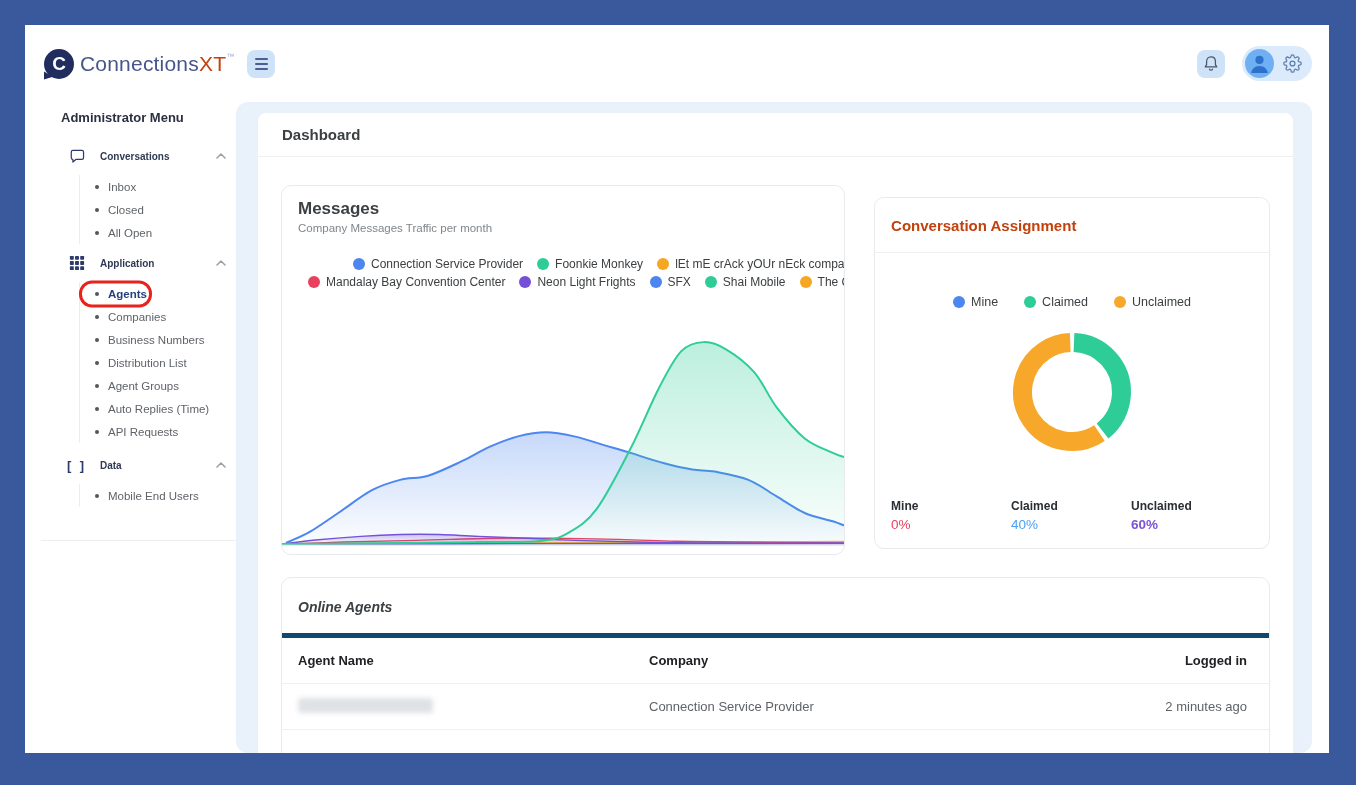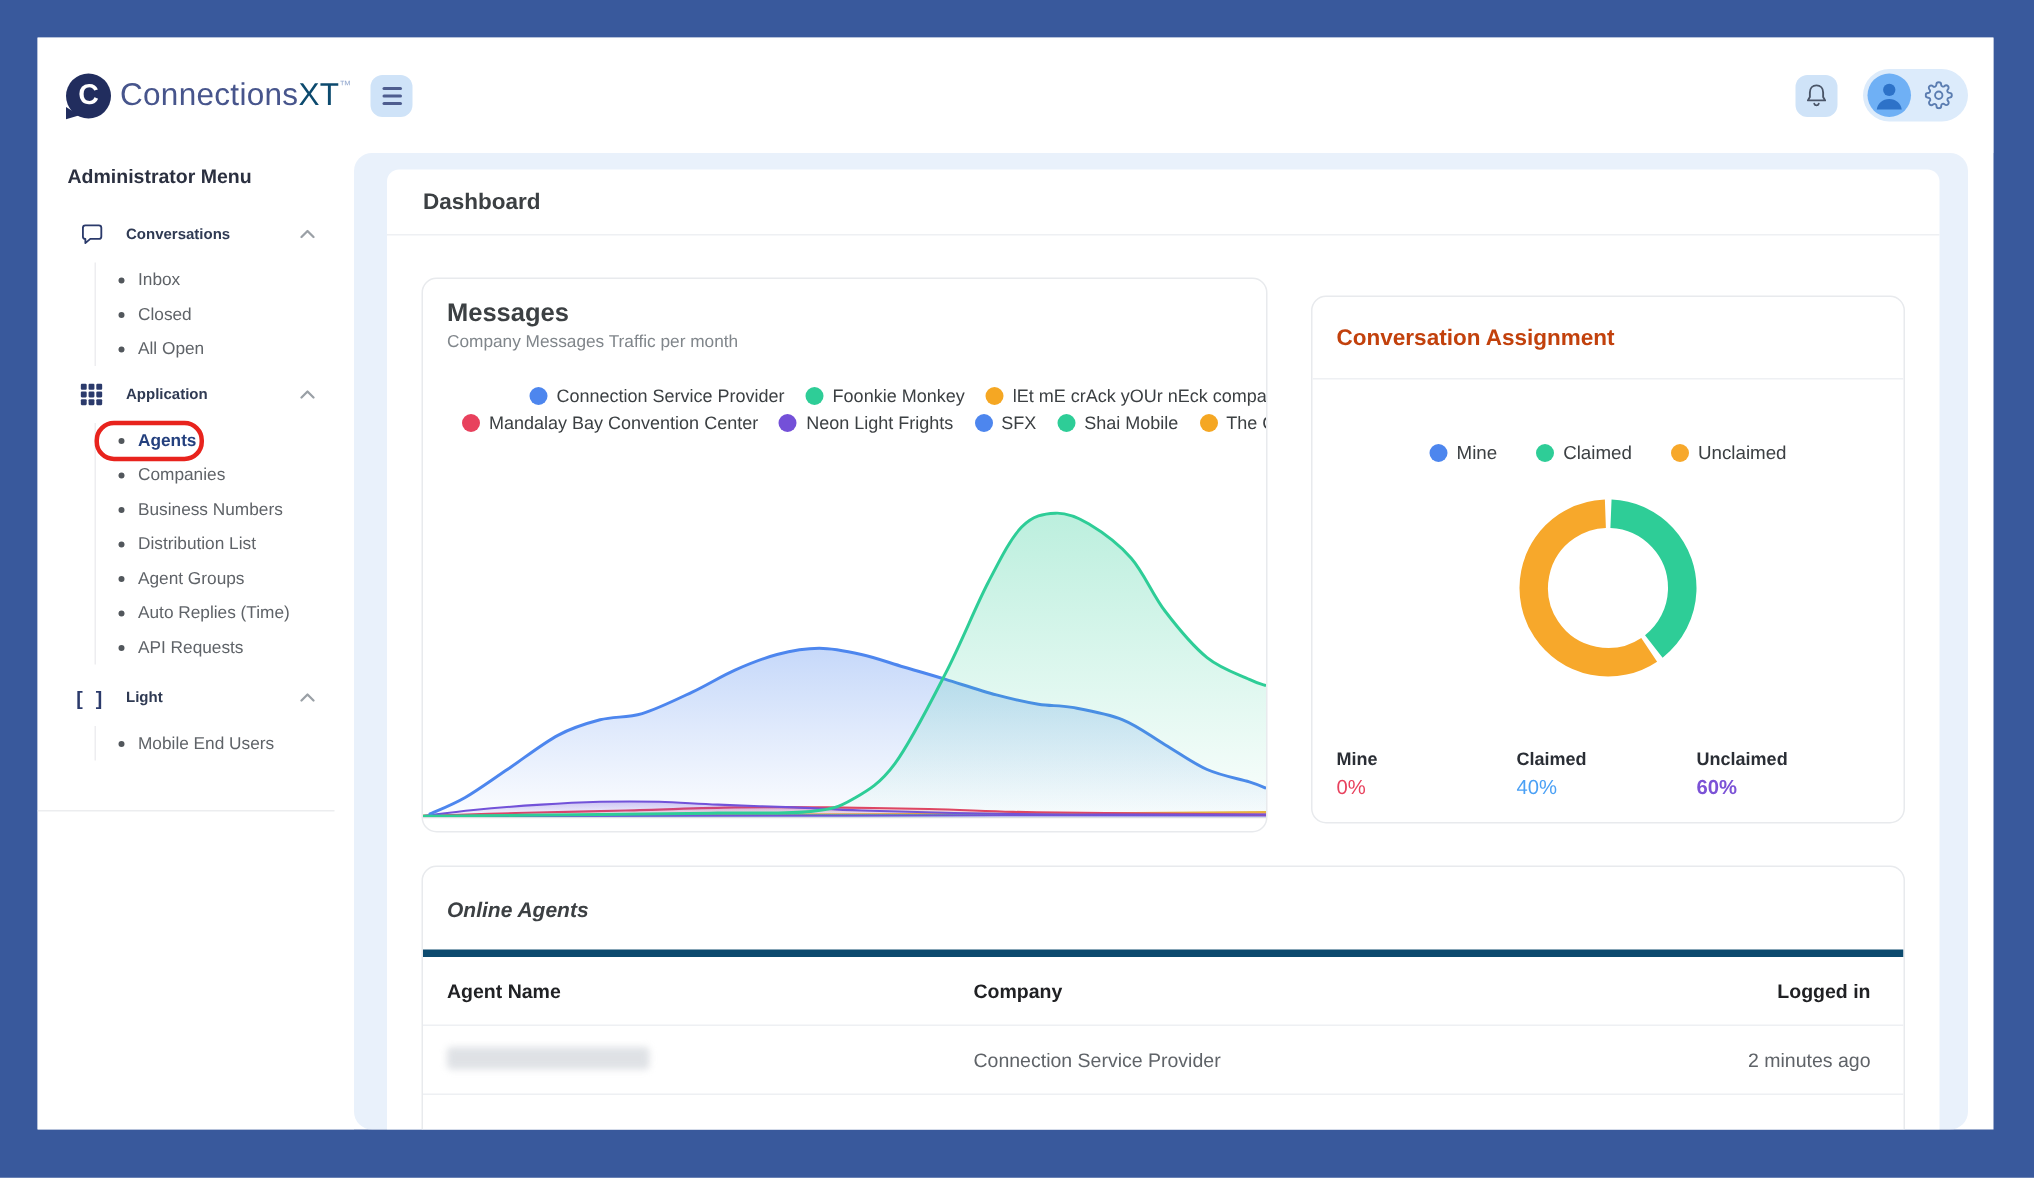--- a/index.html
+++ b/index.html
@@ -7,32 +7,32 @@
 
   .app { position:absolute; left:25px; top:25px; width:1304px; height:728px; background:#FFFFFF; overflow:hidden; }
 
   
   .header { position:absolute; left:0; top:0; right:0; height:77px; background:#fff; display:flex; align-items:center; }
   .logo-group { display:flex; align-items:center; margin-left:19px; cursor:pointer; }
   .logo-mark { position:relative; width:30px; height:30px; background:#212D5E; border-radius:50%; display:flex; align-items:center; justify-content:center; }
   .logo-mark::after { content:''; position:absolute; left:0; bottom:-1px; width:9px; height:9px; background:#212D5E; clip-path:polygon(0 100%, 0 10%, 100% 70%); }
   .logo-c { color:#fff; font-size:19px; font-weight:800; position:relative; }
   .logo-text { margin-left:6px; font-size:21px; color:#47558C; letter-spacing:.2px; }
-  .logo-text .xt { color:#0c4a6e; }
+  .logo-text .xt { color:#c2410c; }
   .logo-text sup { font-size:8px; color:#9AAED2; vertical-align:top; }
   .sq-btn { width:28px; height:28px; background:#CFE3F8; border-radius:8px; border:none; display:flex; align-items:center; justify-content:center; cursor:pointer; }
   .hamburger { margin-left:13px; flex-direction:column; gap:3px; }
   .hamburger i { display:block; width:13px; height:2px; background:#4E5D8F; border-radius:1px; }
   .header-right { margin-left:auto; display:flex; align-items:center; gap:17px; padding-right:17px; }
   .pill { height:35px; background:#DCEBFB; border-radius:18px; display:flex; align-items:center; padding:0 10px 0 3px; gap:9px; }
   .avatar { width:29px; height:29px; border-radius:50%; background:#6FB0F5; overflow:hidden; display:flex; align-items:flex-end; justify-content:center; cursor:pointer; border:none; }
   .icon-btn { background:none; border:none; cursor:pointer; display:flex; align-items:center; justify-content:center; }
 
   
-  .sidebar { position:absolute; left:0; top:77px; width:211px; height:651px; background:#fff; }
+  .sidebar { position:absolute; left:16px; top:77px; width:211px; height:651px; background:#fff; }
   .sidebar-title { margin:8px 0 0 20px; height:18px; font-size:13px; font-weight:700; color:#2B3040; }
   .section-header { display:flex; align-items:center; height:34px; padding:0 26px 0 27px; cursor:pointer; }
   .s0 { margin-top:11px; } .s1 { margin-top:2px; } .s2 { margin-top:5px; }
   .section-icon { width:18px; height:18px; display:flex; align-items:center; justify-content:center; color:#2B3A6B; flex:0 0 18px; }
   .section-label { margin-left:14px; font-size:10px; font-weight:700; color:#2F3A53; }
   .chev { margin-left:auto; display:flex; }
   .submenu { list-style:none; margin:2px 0 0 38px; border-left:1px solid #EDEDF0; }
   .submenu li { position:relative; height:23px; display:flex; align-items:center; font-size:11.5px; color:#5F6368; cursor:pointer; }
   .submenu li .bullet { width:4px; height:4px; border-radius:50%; background:#52575C; margin:0 9px 0 15px; flex:0 0 4px; }
   .submenu li.active span.lbl { font-weight:700; color:#24407E; }
@@ -210,21 +210,21 @@
       <li>
           <span class="bullet"></span>
           <span class="lbl">API Requests</span>
         </li>
     </ul>
 
     <div class="section-header s2">
       <span class="section-icon">
           <span class="brackets">[ ]</span>
         </span>
-      <span class="section-label">Light</span>
+      <span class="section-label">Data</span>
       <span class="chev">
         <svg class="stroke-ic" width="10" height="6" viewBox="0 0 10 6" stroke="#9AA0A6" stroke-width="1.5">
             <path d="M1 5l4-4 4 4"></path>
           </svg>
       </span>
     </div>
     <ul class="submenu">
       <li>
           <span class="bullet"></span>
           <span class="lbl">Mobile End Users</span>

